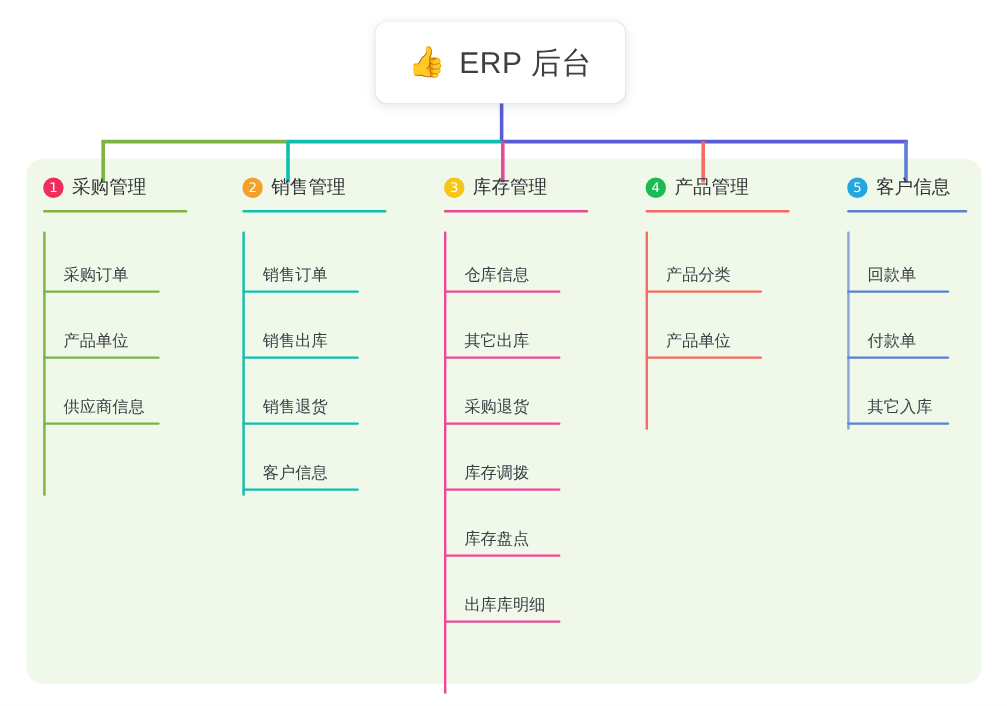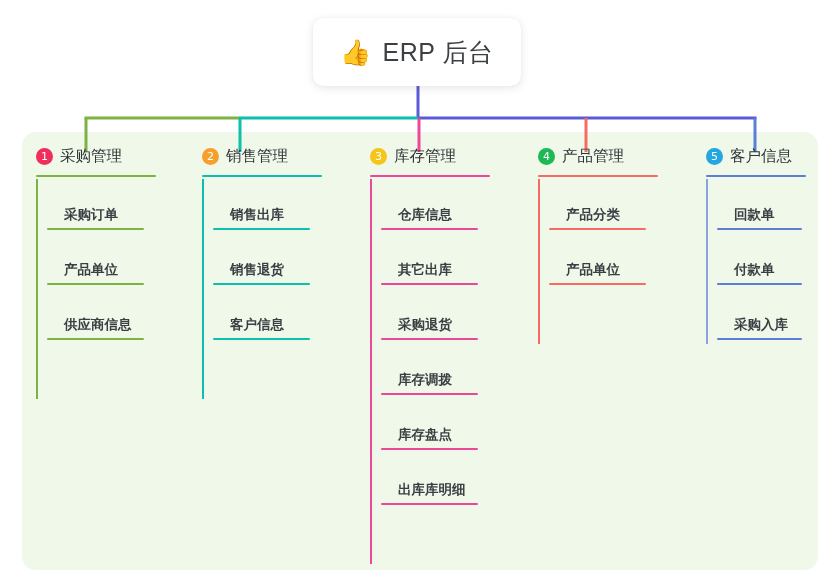--- a/index.html
+++ b/index.html
@@ -112,23 +112,21 @@
   }
   .header-rule {
     height: 2px;
     border-radius: 1px;
     margin-top: 3px;
   }
 
   
   .leaf-list {
     position: relative;
-    margin-top: 2px;
-    padding-left: 11px;
-    font-weight: bold;
+    margin-top: 16px;
   }
   .leaf-stem {
     position: absolute;
     left: 0;
     top: 0;
     bottom: 0;
     width: 2px;
   }
   .leaf {
     height: 55px;
@@ -201,20 +199,24 @@
     </div>
     <div class="column col-1">
       <div class="col-header">
         <span class="badge" style="background: rgb(245, 160, 45);">2</span>
         <span class="col-title">销售管理</span>
       </div>
       <div class="header-rule" style="background: rgb(13, 191, 174); width: 120px;"></div>
       <div class="leaf-list" style="height: 220px;">
         <div class="leaf-stem" style="background: rgb(13, 191, 174);"></div>
         <div class="leaf">
+          <span class="leaf-label">销售订单</span>
+          <div class="leaf-rule" style="background: rgb(13, 191, 174); width: 97px;"></div>
+        </div>
+        <div class="leaf">
           <span class="leaf-label">销售出库</span>
           <div class="leaf-rule" style="background: rgb(13, 191, 174); width: 97px;"></div>
         </div>
         <div class="leaf">
           <span class="leaf-label">销售退货</span>
           <div class="leaf-rule" style="background: rgb(13, 191, 174); width: 97px;"></div>
         </div>
         <div class="leaf">
           <span class="leaf-label">客户信息</span>
           <div class="leaf-rule" style="background: rgb(13, 191, 174); width: 97px;"></div>
@@ -283,18 +285,18 @@
         <div class="leaf-stem" style="background: rgb(138, 164, 224);"></div>
         <div class="leaf">
           <span class="leaf-label">回款单</span>
           <div class="leaf-rule" style="background: rgb(91, 127, 212); width: 85px;"></div>
         </div>
         <div class="leaf">
           <span class="leaf-label">付款单</span>
           <div class="leaf-rule" style="background: rgb(91, 127, 212); width: 85px;"></div>
         </div>
         <div class="leaf">
-          <span class="leaf-label">采购入库</span>
+          <span class="leaf-label">其它入库</span>
           <div class="leaf-rule" style="background: rgb(91, 127, 212); width: 85px;"></div>
         </div>
       </div>
     </div>
   </div>
 
 </body></html>

